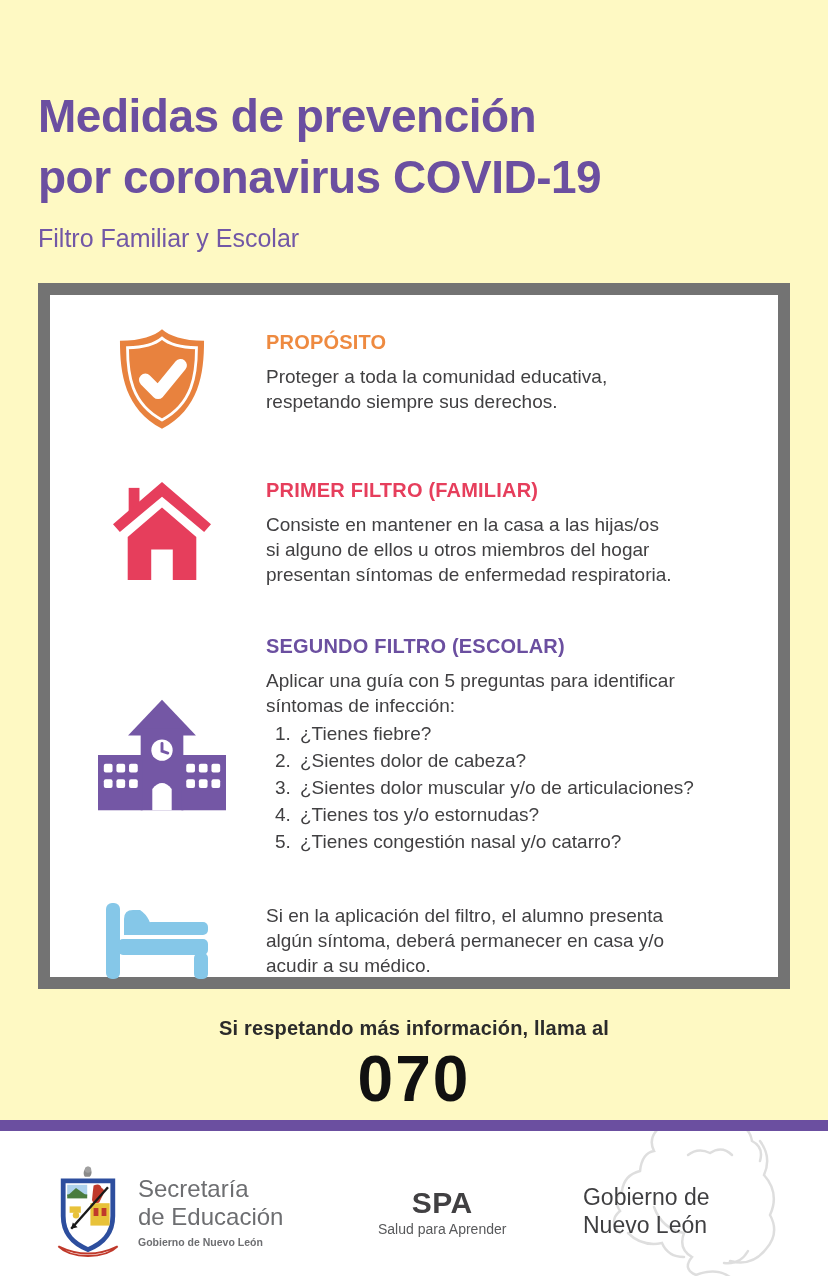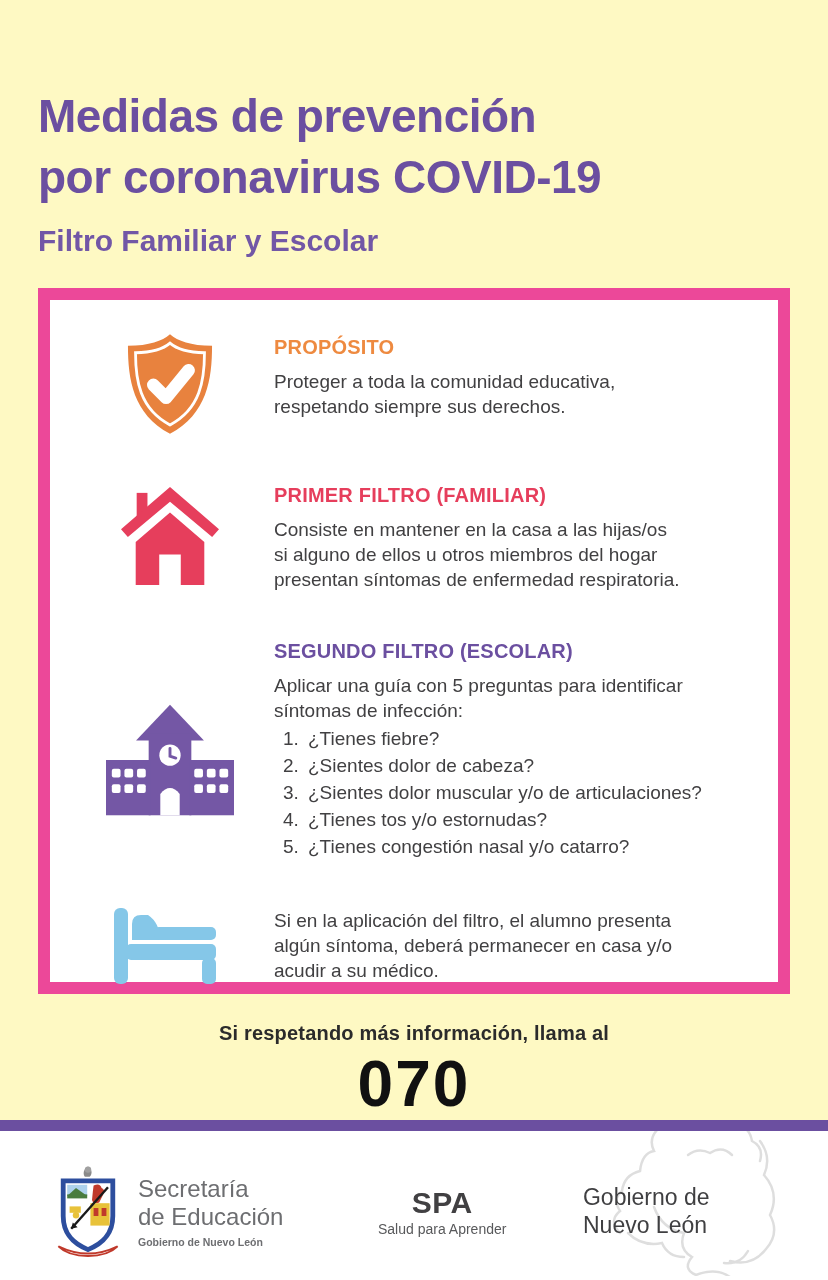--- a/index.html
+++ b/index.html
@@ -19,31 +19,31 @@
   .header { padding:86px 38px 0 38px; }
   .title {
     color:#6b4fa0;
     font-size:46px; line-height:1.33;
     font-weight:800;
     letter-spacing:-0.5px;
   }
   .subtitle {
     margin-top:16px;
     color:#7257a6;
-    font-size:30px;
-    font-weight:700;
+    font-size:25px;
+    font-weight:400;
   }
 
   
   .card {
     margin:30px 38px 0 38px;
     height:706px;
     background:#ffffff;
-    border:12px solid #ec4899;
-    padding:34px 30px 0 16px;
+    border:12px solid #737373;
+    padding:34px 30px 0 8px;
   }
   .section { display:flex; align-items:flex-start; margin-bottom:46px; }
   .section.center { align-items:center;margin-top:44px; }
   .icon-col {
     width:208px; flex-shrink:0;
     display:flex; justify-content:center;
   }
   .text-col { flex:1; padding-top:2px; }
   .section-heading {
     font-size:20px; font-weight:800;

